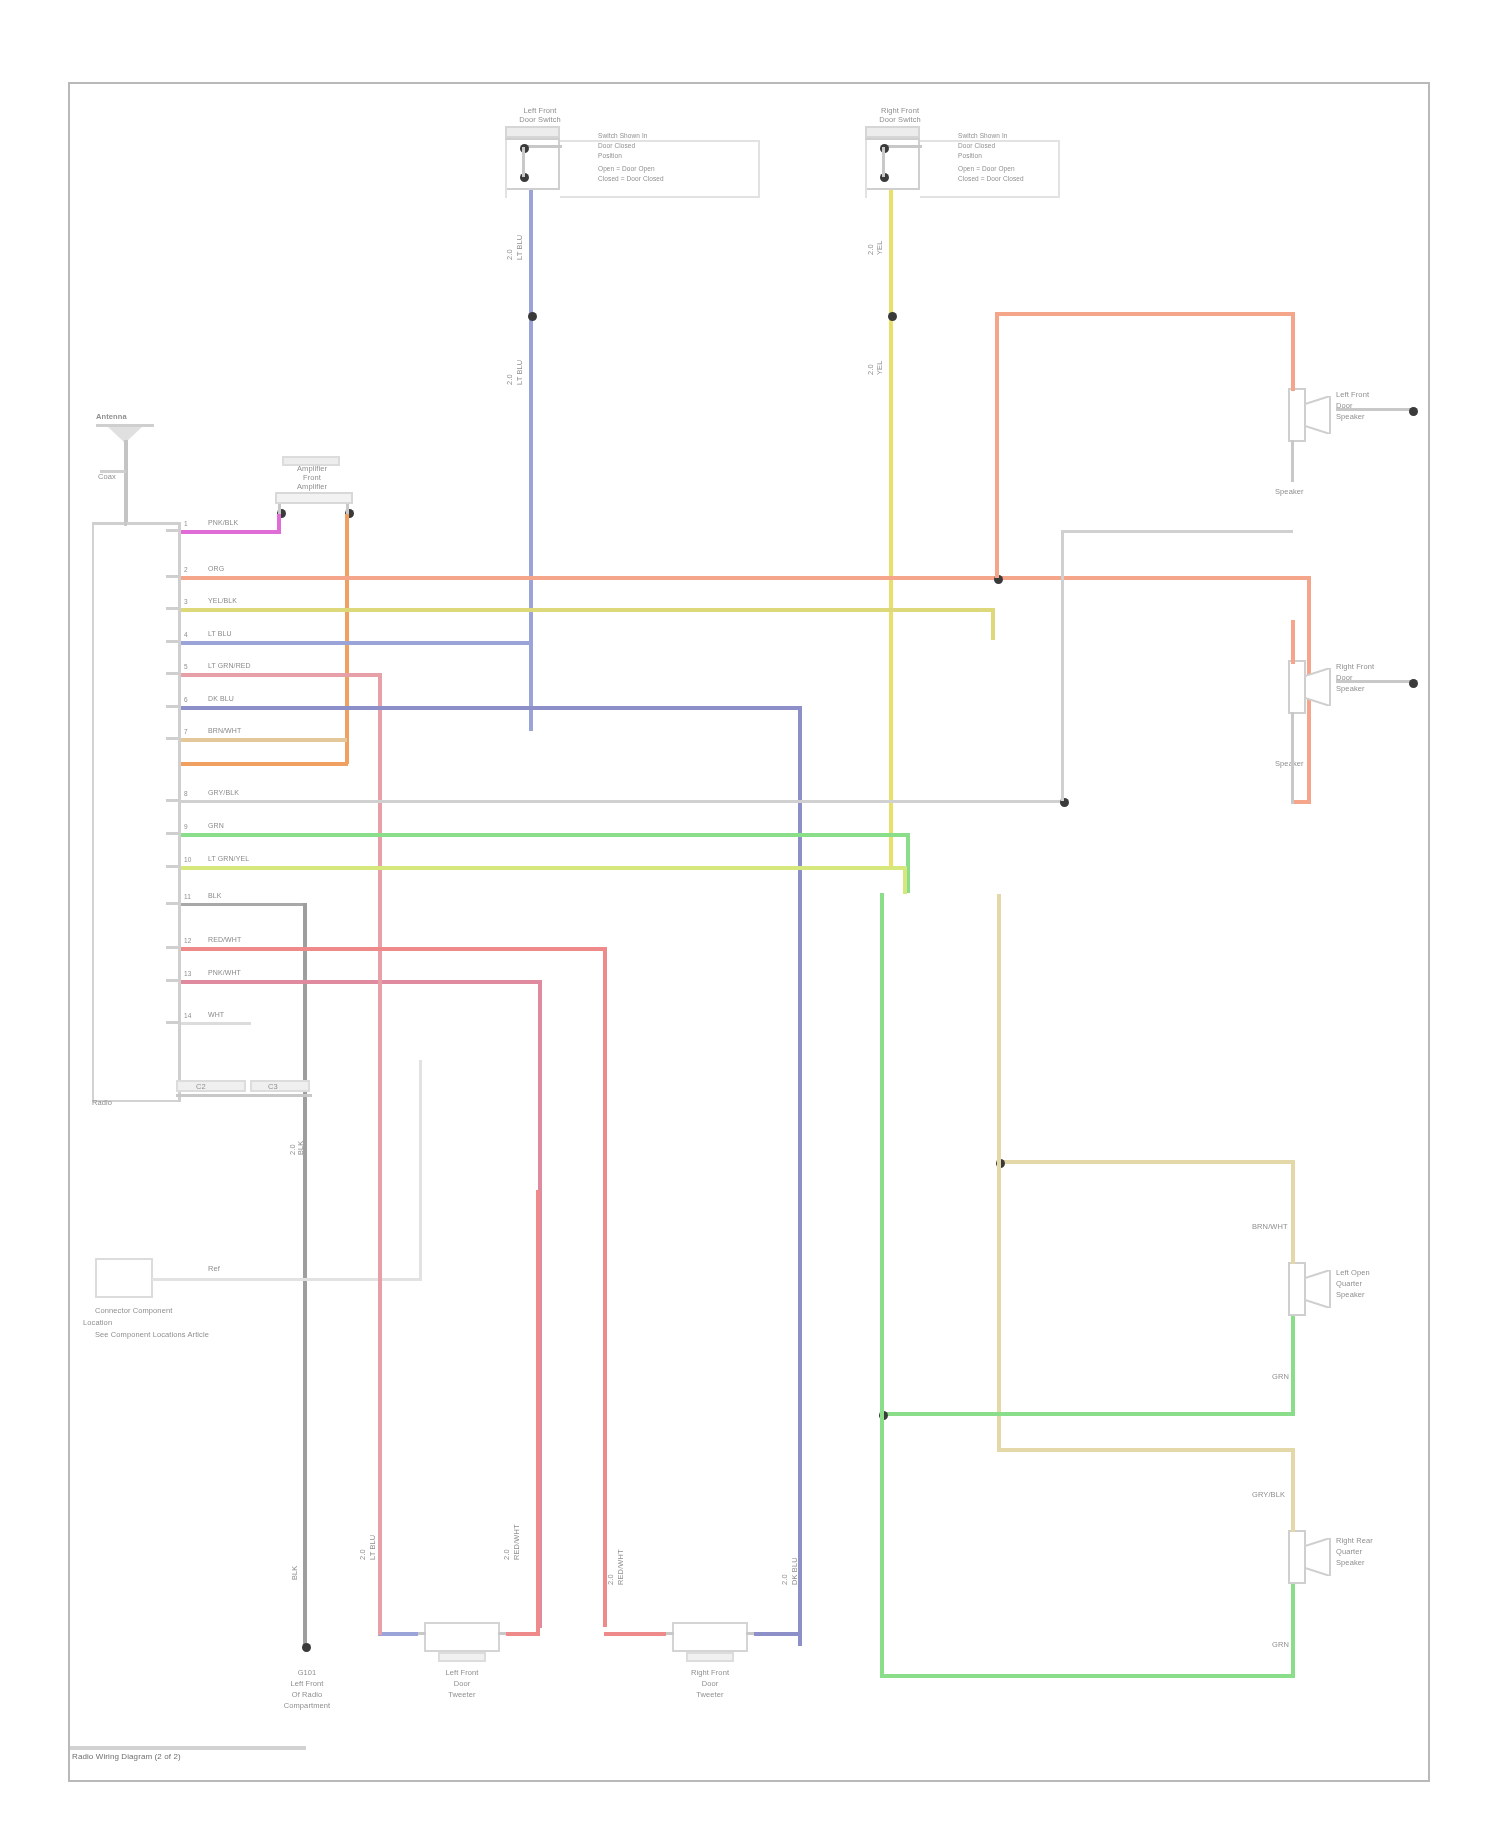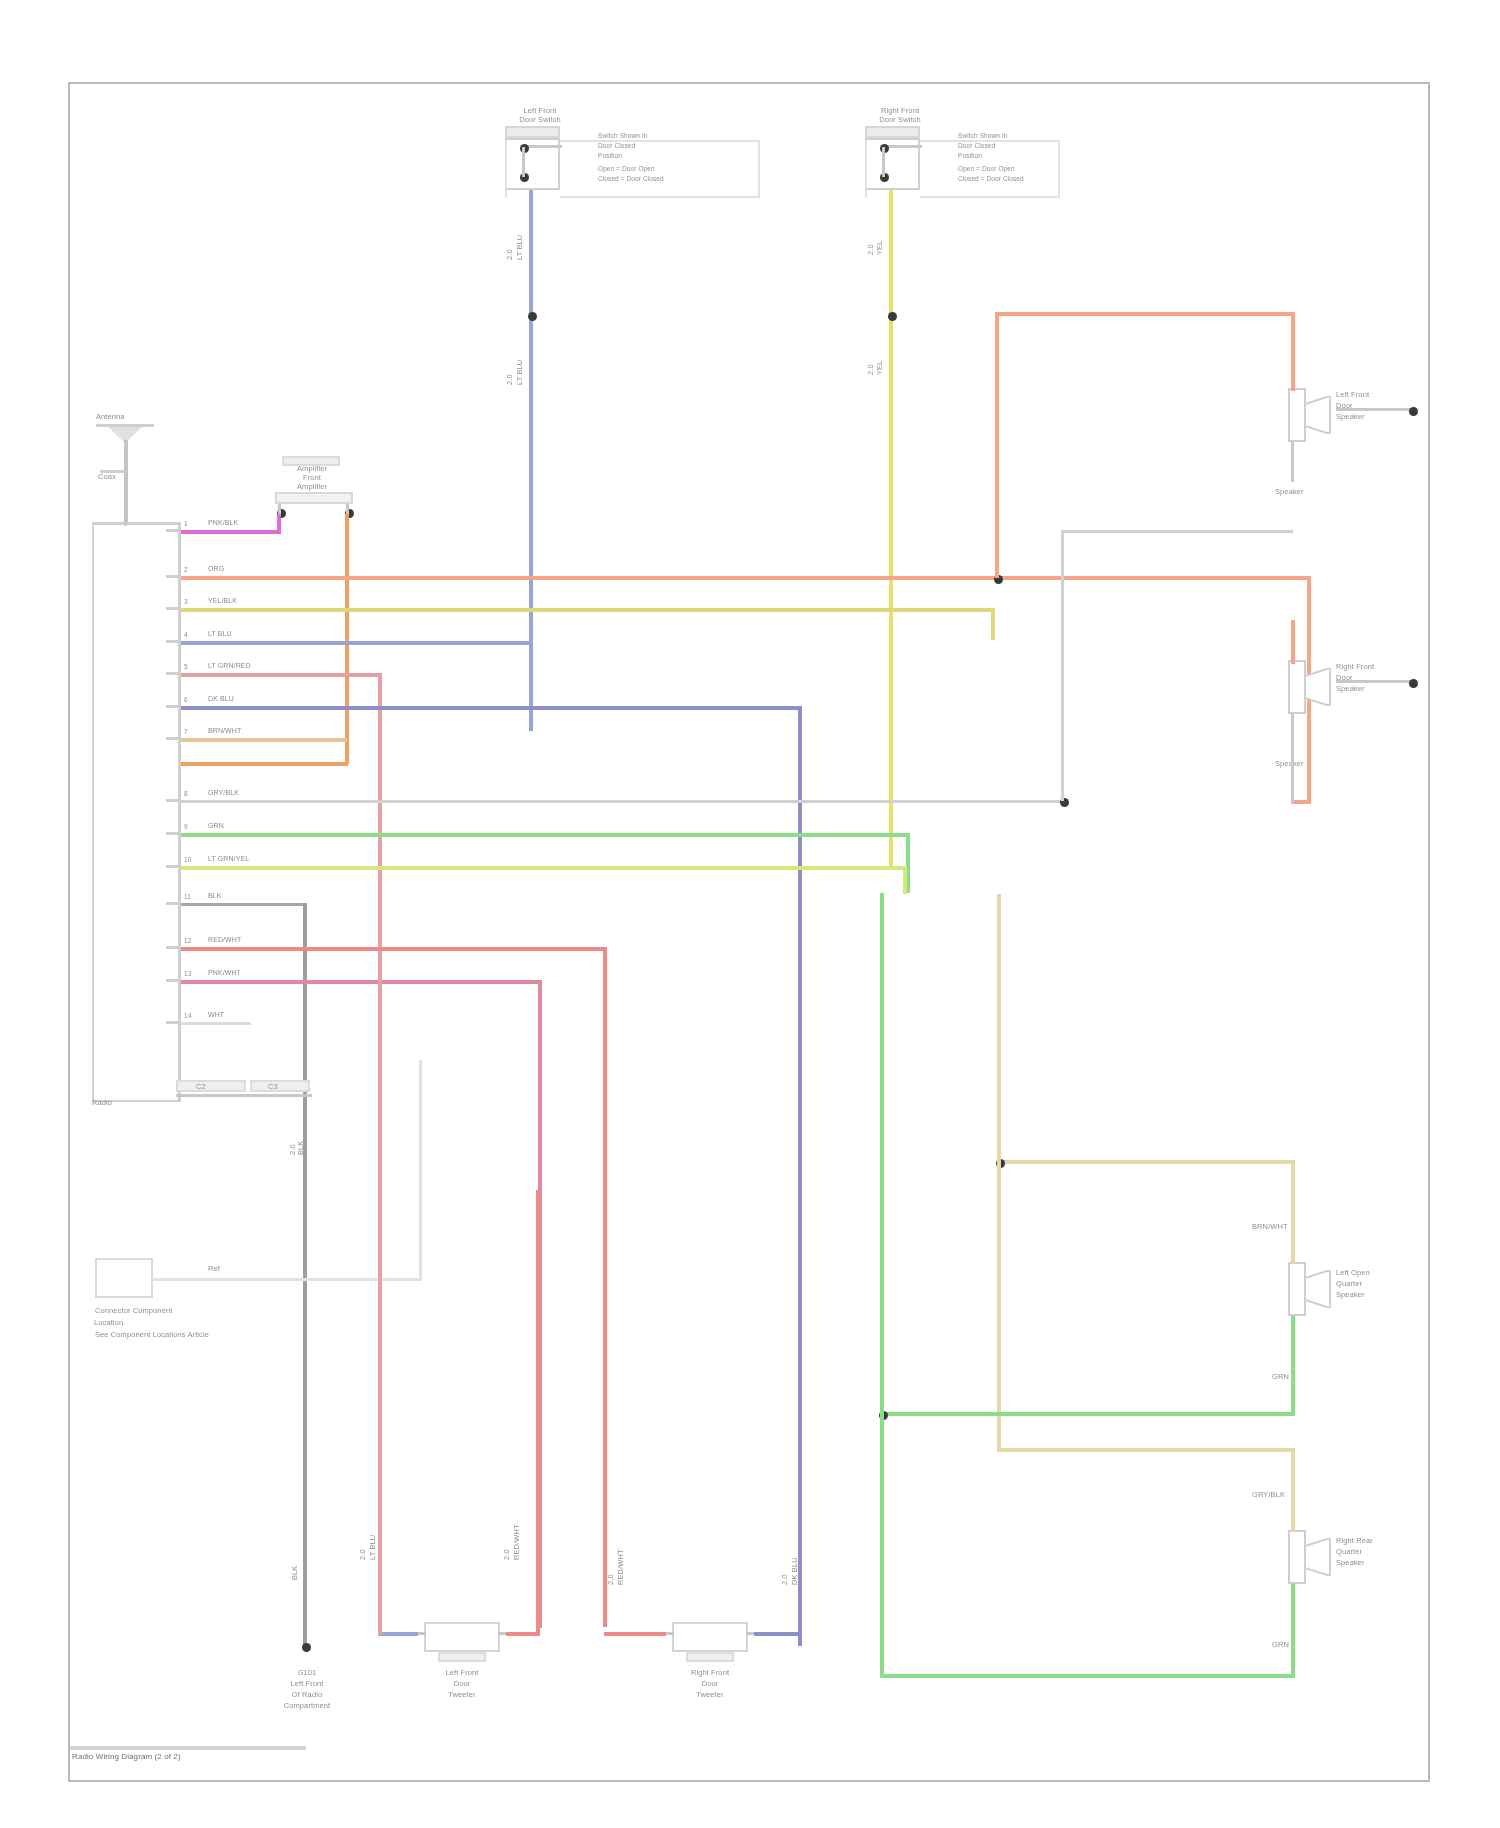--- a/index.html
+++ b/index.html
@@ -97,21 +97,21 @@
 
     <div class="w wv" style="left:889px;top:190px;height:680px;background:#e8e06a;width:4px;"></div>
     <div class="dot" style="left:891px;top:315px;"></div>
     <div class="t rot" style="left:875px;top:255px;">YEL</div>
     <div class="t rot" style="left:866px;top:255px;">2.0</div>
     <div class="t rot" style="left:875px;top:375px;">YEL</div>
     <div class="t rot" style="left:866px;top:375px;">2.0</div>
   </div>
 
   <div class="ant">
-    <div class="t" style="left:96px;top:412px;">Antenna</div>
+    <div class="t" style="left:96px;top:412px;font-weight:bold;">Antenna</div>
     <div class="w wh" style="left:96px;top:424px;width:58px;background:#cfcfcf;height:3px;"></div>
     <div style="position:absolute;left:108px;top:427px;width:0;height:0;border-left:17px solid transparent;border-right:17px solid transparent;border-top:16px solid #e0e0e0;"></div>
     <div class="w wv" style="left:124px;top:440px;height:84px;background:#c4c4c4;width:4px;"></div>
     <div class="w wh" style="left:100px;top:470px;width:26px;background:#cfcfcf;"></div>
     <div class="t" style="left:98px;top:472px;">Coax</div>
   </div>
 
   <div>
     <div class="t ctr" style="left:272px;top:464px;width:80px;">Amplifier</div>
     <div class="t ctr" style="left:272px;top:473px;width:80px;">Front</div>
@@ -235,21 +235,21 @@
     <div class="t rot" style="left:296px;top:1155px;">BLK</div>
     <div class="t rot" style="left:288px;top:1155px;">2.0</div>
   </div>
 
   <div>
     <div class="box" style="left:95px;top:1258px;width:58px;height:40px;border-color:#dcdcdc;"></div>
     <div class="w wh" style="left:152px;top:1278px;width:270px;background:#e2e2e2;height:3px;"></div>
     <div class="w wv" style="left:419px;top:1060px;height:220px;background:#e2e2e2;width:3px;"></div>
     <div class="t" style="left:208px;top:1264px;">Ref</div>
     <div class="t" style="left:95px;top:1306px;">Connector Component</div>
-    <div class="t" style="left:94px;top:1318px;">Location</div>
+    <div class="t" style="left:83px;top:1318px;">Location</div>
     <div class="t" style="left:95px;top:1330px;">See Component Locations Article</div>
   </div>
 
   <div class="spk" style="left:1288px;top:388px;">
     <div class="body"></div>
     <div class="cone-o">
       <svg width="26" height="38" viewBox="0 0 26 38">
           <polygon points="0,8 0,30 25,38 25,0" fill="#ffffff" stroke="#cfcfcf" stroke-width="2"></polygon>
         </svg>
     </div>

